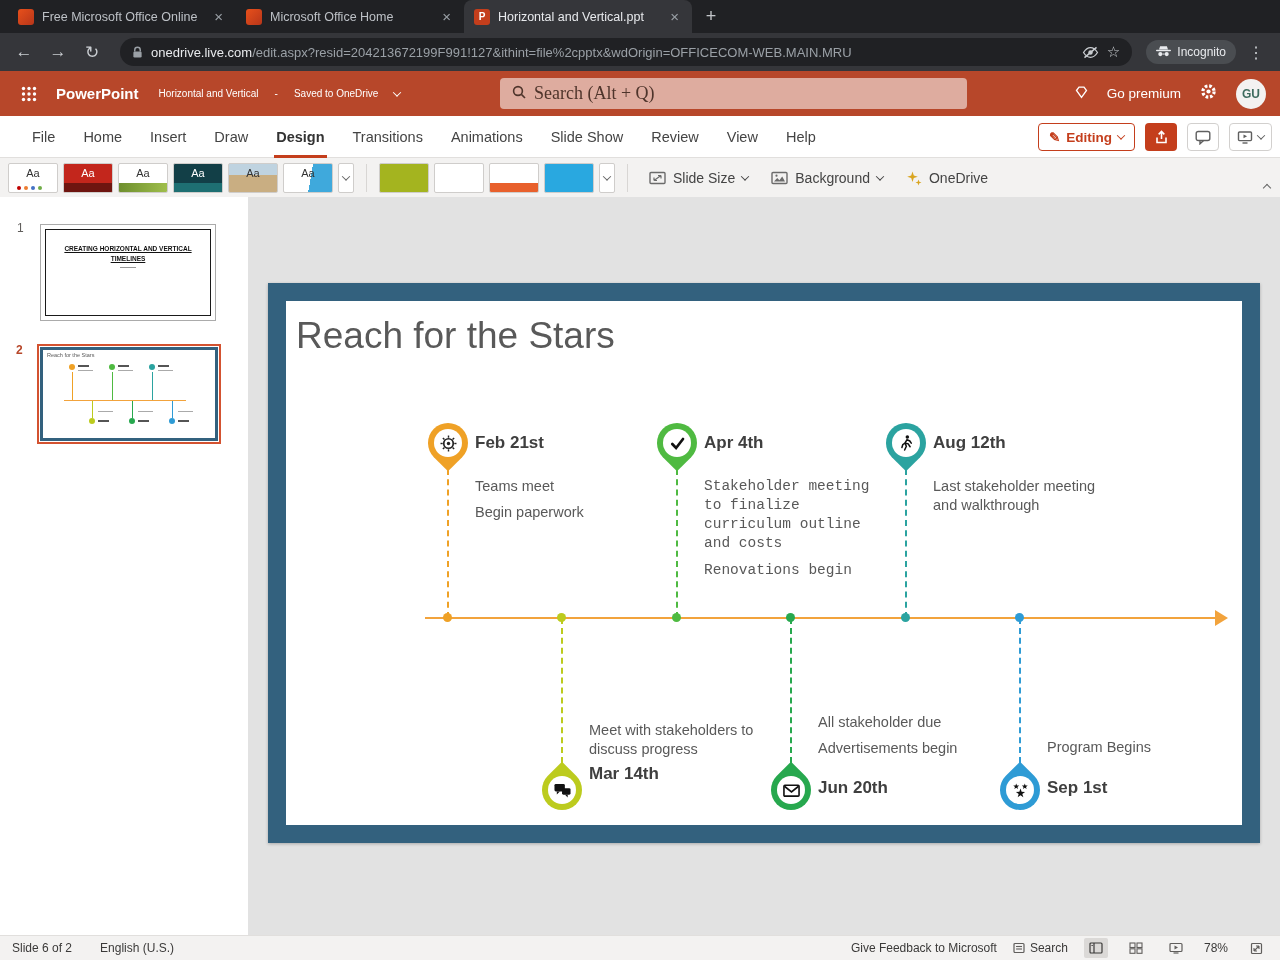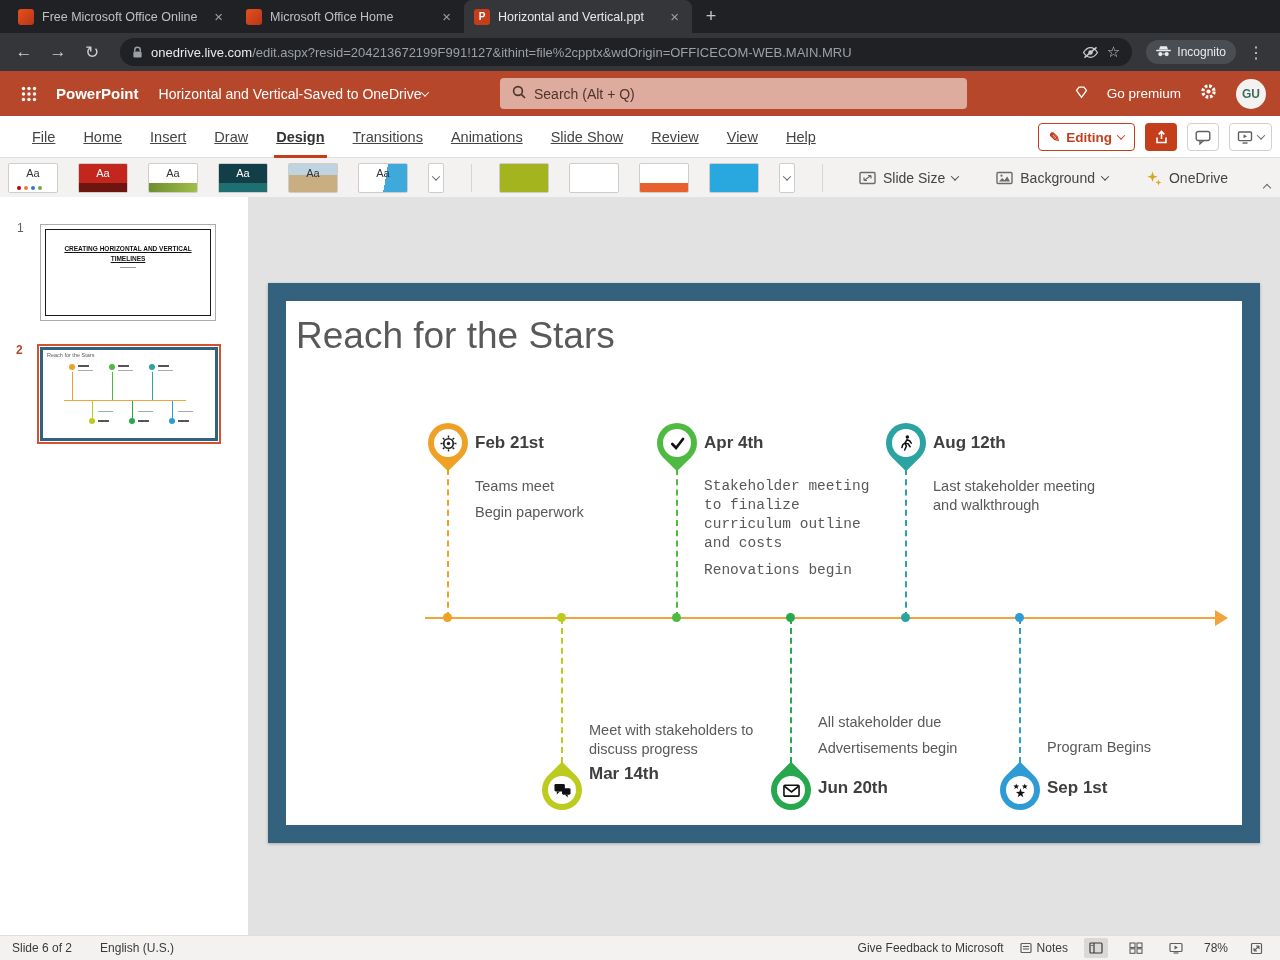--- a/index.html
+++ b/index.html
@@ -31,54 +31,54 @@
   .urlicon { flex:none; display:flex; align-items:center; }
   .incog { display:flex; align-items:center; gap:6px; background:#4A4D51; border-radius:12px;
            height:24px; padding:0 10px; color:#E8EAED; font-size:12px; }
   .dots { color:#C9CDD1; font-size:16px; padding:0 6px; }
 
   
   .ppt-header { height:45px; background:#B7472A; display:flex; align-items:center; padding:0 14px;
                 position:relative; color:#fff; }
   .waffle { width:30px; height:30px; display:flex; align-items:center; justify-content:center; }
   .app-name { font-size:15px; font-weight:bold; margin:0 20px 0 12px; }
-  .doc-title { font-size:14px; display:flex; align-items:center; gap:0; }
+  .doc-title { font-size:10px; display:flex; align-items:center; gap:16px; }
   .search-pill { position:absolute; left:500px; top:7px; width:467px; height:31px;
                  background:rgba(255,255,255,0.55); border-radius:4px; display:flex; align-items:center;
                  padding:0 12px; gap:8px; }
-  .search-pill input { border:none; outline:none; background:transparent; font-size:14px; color:#40241B;
-                       width:100%; font-family:Liberation Sans, sans-serif; }
+  .search-pill input { border:none; outline:none; background:transparent; font-size:18px; color:#40241B;
+                       width:100%; font-family:Liberation Serif, serif; }
   .search-pill input::placeholder { color:#4E342B; opacity:1; }
   .hdr-right { margin-left:auto; display:flex; align-items:center; gap:18px; }
   .premium { display:flex; align-items:center; gap:18px; font-size:13.5px; }
   .avatar { width:30px; height:30px; border-radius:50%; background:#F3F2F1; color:#3E6B5E;
             display:flex; align-items:center; justify-content:center; font-size:12px; font-weight:bold; }
 
   
   .ribbon-tabs { height:42px; background:#fff; display:flex; align-items:center; padding-left:18px;
                  border-bottom:1px solid #E1DFDD; position:relative; }
   .rtab { padding:0 14px; font-size:14.5px; color:#444; height:42px; display:flex; align-items:center;
-          position:relative;text-decoration:underline; }
+          position:relative; }
   .rtab.active { font-weight:bold; color:#333; }
   .rtab.active::after { content:""; position:absolute; left:12px; right:12px; bottom:0; height:3px;
                         background:#C43E1C; }
   .rtabs-right { position:absolute; right:8px; top:0; height:42px; display:flex; align-items:center; gap:10px; }
   .editing-btn { display:flex; align-items:center; gap:6px; border:1px solid #C43E1C; color:#C43E1C;
                  border-radius:4px; padding:5px 10px; font-size:13.5px; font-weight:bold; background:#fff; }
   .share-btn { width:32px; height:28px; background:#C43E1C; border-radius:4px; display:flex;
                align-items:center; justify-content:center; }
   .icon-btn { width:32px; height:28px; border:1px solid #D2D0CE; background:#fff; border-radius:4px;
               display:flex; align-items:center; justify-content:center; }
   .present-btn { height:28px; border:1px solid #D2D0CE; background:#fff; border-radius:4px; display:flex;
                  align-items:center; gap:5px; padding:0 7px; color:#5f5f5f; }
   .chev { display:inline-block; width:6px; height:6px; border-right:1.6px solid currentColor;
           border-bottom:1.6px solid currentColor; transform:rotate(45deg) translate(-1px,-1px); }
   .chev-up { transform:rotate(225deg); }
 
-  .ribbon-bar { height:39px; background:#F3F2F1; display:flex; align-items:center; padding:12px 8px; gap:20px;
+  .ribbon-bar { height:39px; background:#F3F2F1; display:flex; align-items:center; padding:12px 8px; gap:5px;
                 position:relative; }
   .theme-card { width:50px; height:30px; border:1px solid #CFCDCB; border-radius:2px; background:#fff;
                 position:relative; overflow:hidden; flex:none; font-size:11px; color:#333;
                 display:flex; align-items:flex-start; justify-content:center; }
   .theme-card .aa { margin-top:3px; }
   .strip { position:absolute; left:0; right:0; bottom:0; height:9px; }
   .tdots { position:absolute; bottom:2px; left:8px; display:flex; gap:3px; }
   .tdots i { width:4px; height:4px; border-radius:50%; display:block; }
   .gal-more { width:16px; height:30px; border:1px solid #CFCDCB; background:#fff; border-radius:2px;
               display:flex; align-items:center; justify-content:center; color:#666; flex:none; }
@@ -530,21 +530,21 @@
     <span>Slide 6 of 2</span>
     <span>English (U.S.)</span>
     <div class="sb-right">
       <span>Give Feedback to Microsoft</span>
       <span class="sb-item">
         <svg width="12" height="12" viewBox="0 0 12 12">
             <rect x="1" y="1.5" width="10" height="9" rx="1" fill="none" stroke="#605E5C" stroke-width="1.2"></rect>
             <line x1="3" y1="4.5" x2="9" y2="4.5" stroke="#605E5C" stroke-width="1.1"></line>
             <line x1="3" y1="7" x2="9" y2="7" stroke="#605E5C" stroke-width="1.1"></line>
           </svg>
-        <span>Notes</span>
+        <span>Search</span>
       </span>
       <span class="sb-iconbtn active">
         <svg width="14" height="12" viewBox="0 0 14 12">
             <rect x="1" y="1" width="12" height="10" rx="1" fill="none" stroke="#3B3A39" stroke-width="1.2"></rect>
             <line x1="5" y1="1" x2="5" y2="11" stroke="#3B3A39" stroke-width="1.2"></line>
             <line x1="2.5" y1="3.5" x2="3.8" y2="3.5" stroke="#3B3A39" stroke-width="1"></line>
           </svg>
       </span>
       <span class="sb-iconbtn">
         <svg width="14" height="12" viewBox="0 0 14 12">

